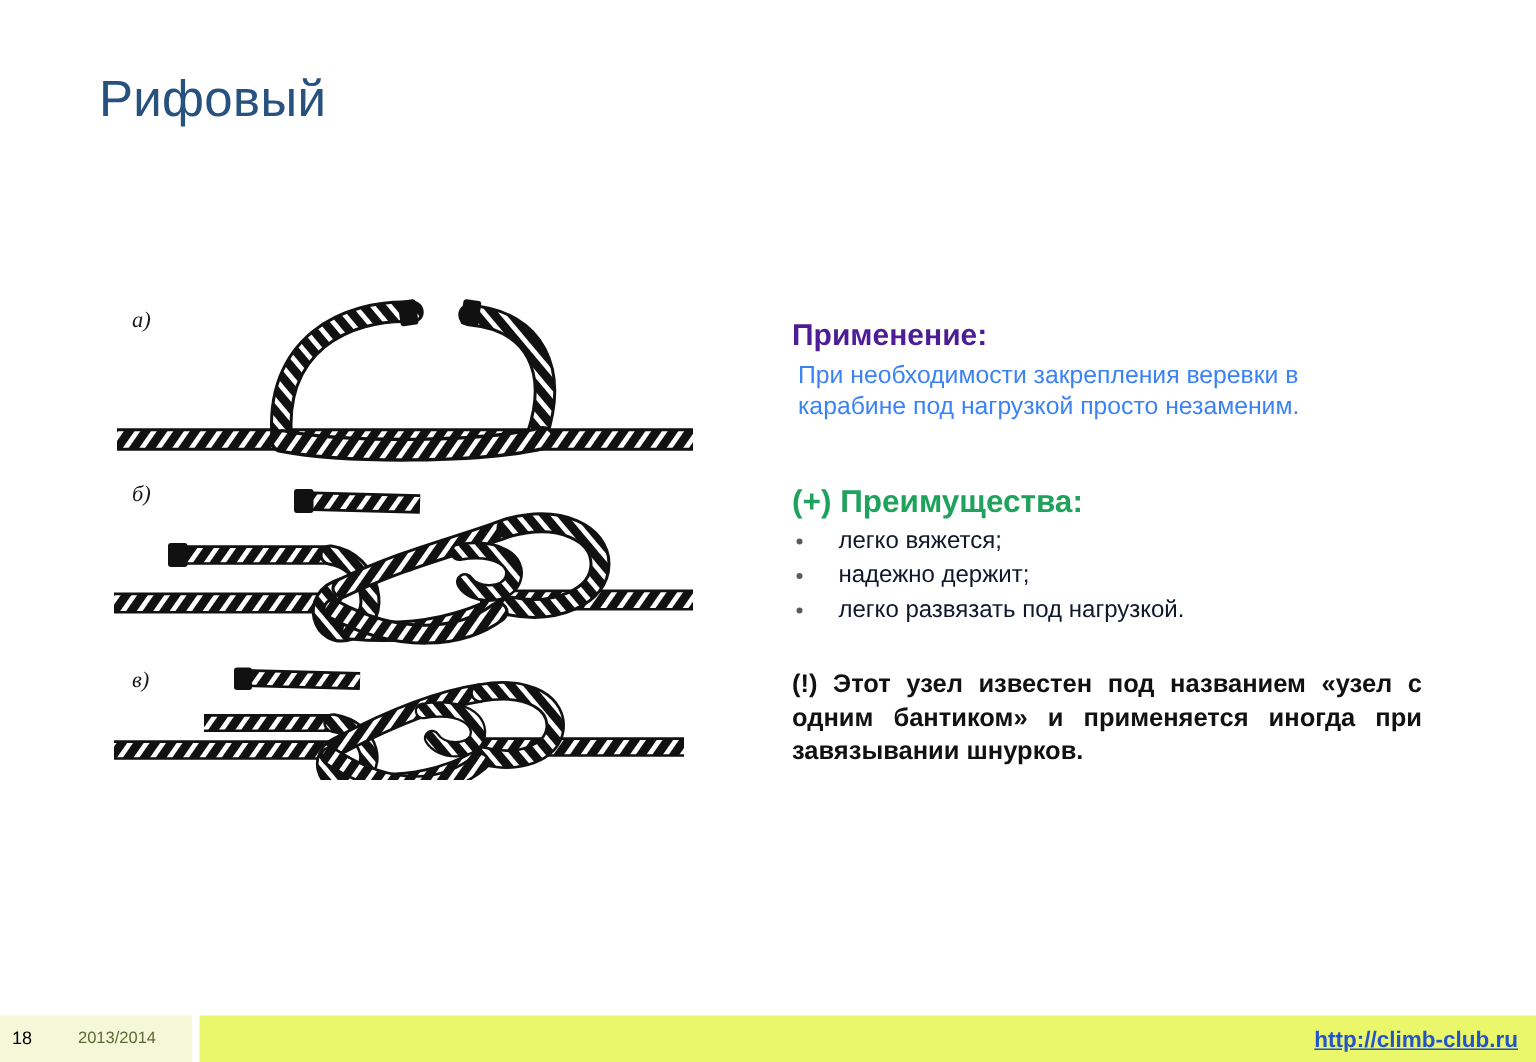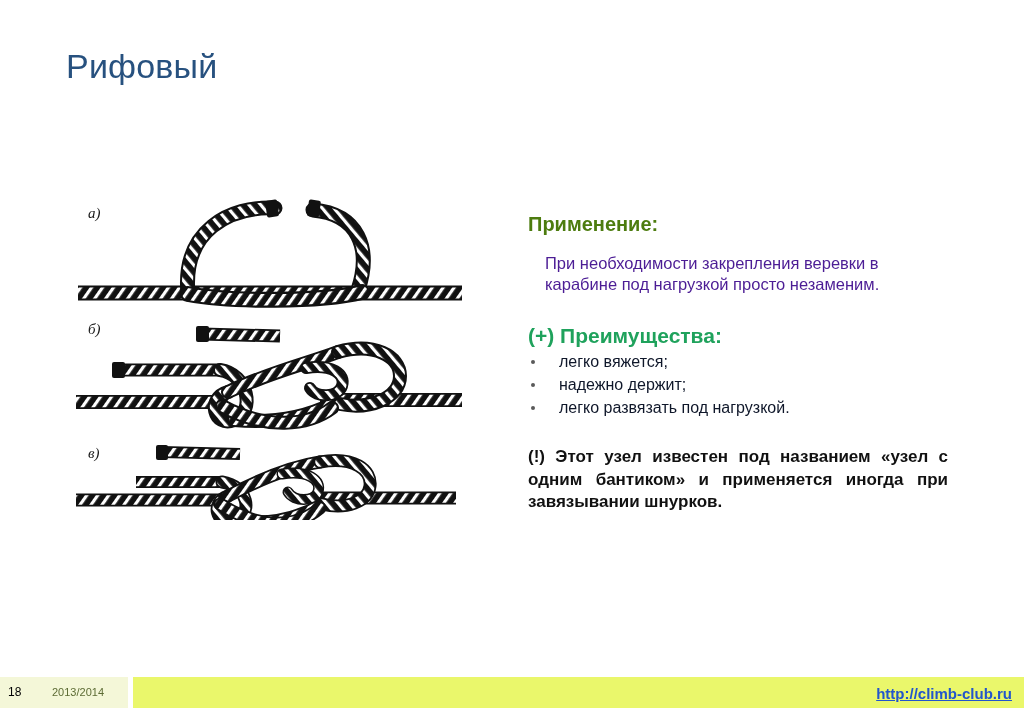--- a/index.html
+++ b/index.html
@@ -51,39 +51,39 @@
   .content {
     position: absolute;
     left: 528px;
     top: 212px;
     width: 420px;
   }
 
   .heading-dark {
     font-size: 20px;
     font-weight: bold;
-    color: #4d7c0f;
+    color: #4c1d95;
     line-height: 1.2;
     margin: 0 0 3px 0;
   }
   .para {
     font-size: 16.5px;
     font-weight: 400;
-    color: #4c1d95;
+    color: #3b82f6;
     line-height: 1.28;
-    margin: 17px;
+    margin: 4px;
     width: 372px;
   }
 
   .heading-green {
     font-size: 21px;
     font-weight: bold;
     color: #1fa25c;
     line-height: 1.2;
-    margin: 28px 0 3px 0;
+    margin: 40px 0 3px 0;
   }
 
   .bullets {
     list-style: none;
     margin: 0;
     padding: 0;
   }
   .bullets li {
     position: relative;
     font-size: 16px;

